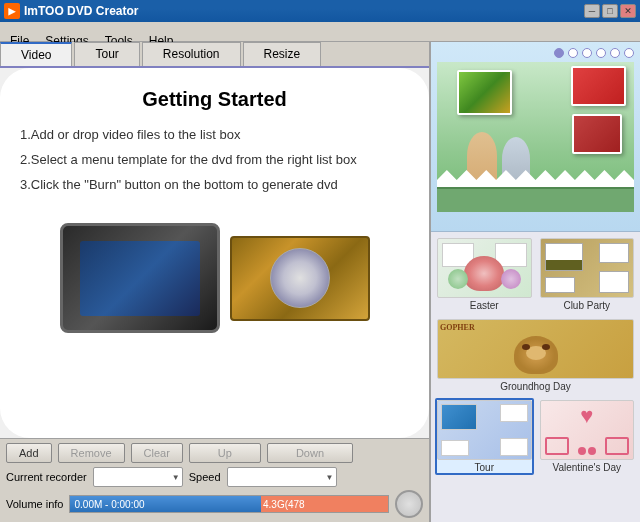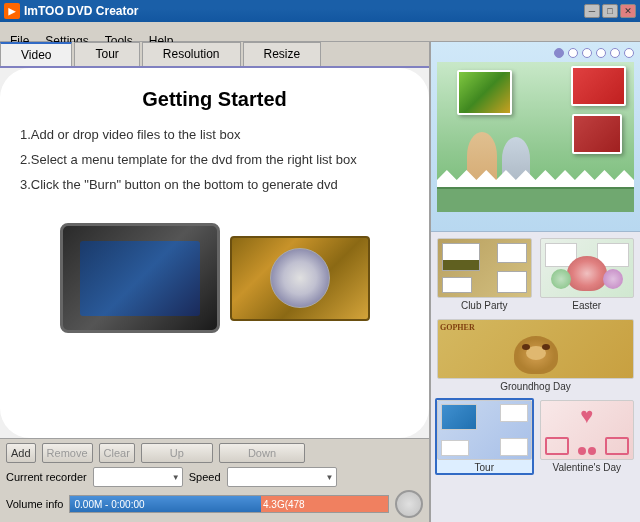--- a/index.html
+++ b/index.html
@@ -180,21 +180,21 @@
       background: #d4d0c8;
       padding: 4px 6px;
       border-top: 1px solid #a0a0a0;
     }
     .button-row {
       display: flex;
       gap: 6px;
       margin-bottom: 4px;
     }
     .ctrl-btn {
-      padding: 3px 4px;
+      padding: 3px 12px;
       background: linear-gradient(to bottom, #f0ede8, #d4d0c8);
       border: 1px solid #888;
       border-radius: 2px;
       cursor: pointer;
       font-size: 11px;
       color: #333;
     }
     .ctrl-btn:disabled, .ctrl-btn.disabled {
       color: #999;
       cursor: default;
@@ -536,42 +536,42 @@
           <div class="preview-fence"></div>
           <div class="preview-ground"></div>
         </div>
       </div>
     </div>
 
     <div class="template-grid">
 
       <div class="template-row">
         <div class="template-item">
+          <div class="template-thumb thumb-easter">
+            <div style="position:absolute; top:4px; left:4px; width:32px; height:24px; background:white; border:1px solid #ccc;"></div>
+            <div style="position:absolute; top:4px; right:4px; width:32px; height:24px; background:white; border:1px solid #ccc;"></div>
+            <div style="position:absolute; bottom:6px; left:50%; transform:translateX(-50%); width:40px; height:35px; background:radial-gradient(ellipse, #f0c0c0 0%, #e08080 50%,#c06060 100%); border-radius:50% 50% 40% 40%;"></div>
+            <div style="position:absolute; bottom:8px; left:10px; width:20px; height:20px; background:radial-gradient(circle, #c0e0c0, #80c080); border-radius:50%;"></div>
+            <div style="position:absolute; bottom:8px; right:10px; width:20px; height:20px; background:radial-gradient(circle, #e0c0e0, #c080c0); border-radius:50%;"></div>
+          </div>
+          <div class="template-label">Easter</div>
+        </div>
+        <div class="template-item">
           <div class="template-thumb thumb-club-party">
             <div style="position:absolute; top:4px; left:4px; width:38px; height:28px; background:white; border:1px solid #aaa; overflow:hidden;">
               <div style="width:100%;height:100%;background:linear-gradient(135deg,#4060a0,#2040808);">
                 <div style="position:absolute;bottom:0;left:0;right:0;height:10px;background:#606020;"></div>
               </div>
             </div>
             <div style="position:absolute; top:4px; right:4px; width:30px; height:20px; background:white; border:1px solid #aaa;"></div>
             <div style="position:absolute; bottom:4px; right:4px; width:30px; height:22px; background:white; border:1px solid #aaa;"></div>
             <div style="position:absolute; bottom:4px; left:4px; width:30px; height:16px; background:white; border:1px solid #aaa;"></div>
           </div>
           <div class="template-label">Club Party</div>
         </div>
-        <div class="template-item">
-          <div class="template-thumb thumb-easter">
-            <div style="position:absolute; top:4px; left:4px; width:32px; height:24px; background:white; border:1px solid #ccc;"></div>
-            <div style="position:absolute; top:4px; right:4px; width:32px; height:24px; background:white; border:1px solid #ccc;"></div>
-            <div style="position:absolute; bottom:6px; left:50%; transform:translateX(-50%); width:40px; height:35px; background:radial-gradient(ellipse, #f0c0c0 0%, #e08080 50%,#c06060 100%); border-radius:50% 50% 40% 40%;"></div>
-            <div style="position:absolute; bottom:8px; left:10px; width:20px; height:20px; background:radial-gradient(circle, #c0e0c0, #80c080); border-radius:50%;"></div>
-            <div style="position:absolute; bottom:8px; right:10px; width:20px; height:20px; background:radial-gradient(circle, #e0c0e0, #c080c0); border-radius:50%;"></div>
-          </div>
-          <div class="template-label">Easter</div>
-        </div>
       </div>
 
       <div class="template-row">
         <div class="template-item">
           <div class="template-thumb thumb-groundhog">
             <div style="position:absolute; top:4px; left:2px; font-size:8px; font-weight:bold; color:#804010; font-family:serif; line-height:1;">GOPHER</div>
             <div style="position:absolute; top:16px; left:50%; transform:translateX(-50%); width:44px; height:38px; background:radial-gradient(ellipse, #d4a050 0%, #b08030 60%); border-radius:50% 50% 40% 40%; overflow:hidden;">
               <div style="position:absolute; top:10px; left:50%; transform:translateX(-50%); width:20px; height:14px; background:#e0b870; border-radius:50%;"></div>
               <div style="position:absolute; top:8px; left:8px; width:8px; height:6px; background:#603010; border-radius:50%;"></div>
               <div style="position:absolute; top:8px; right:8px; width:8px; height:6px; background:#603010; border-radius:50%;"></div>

